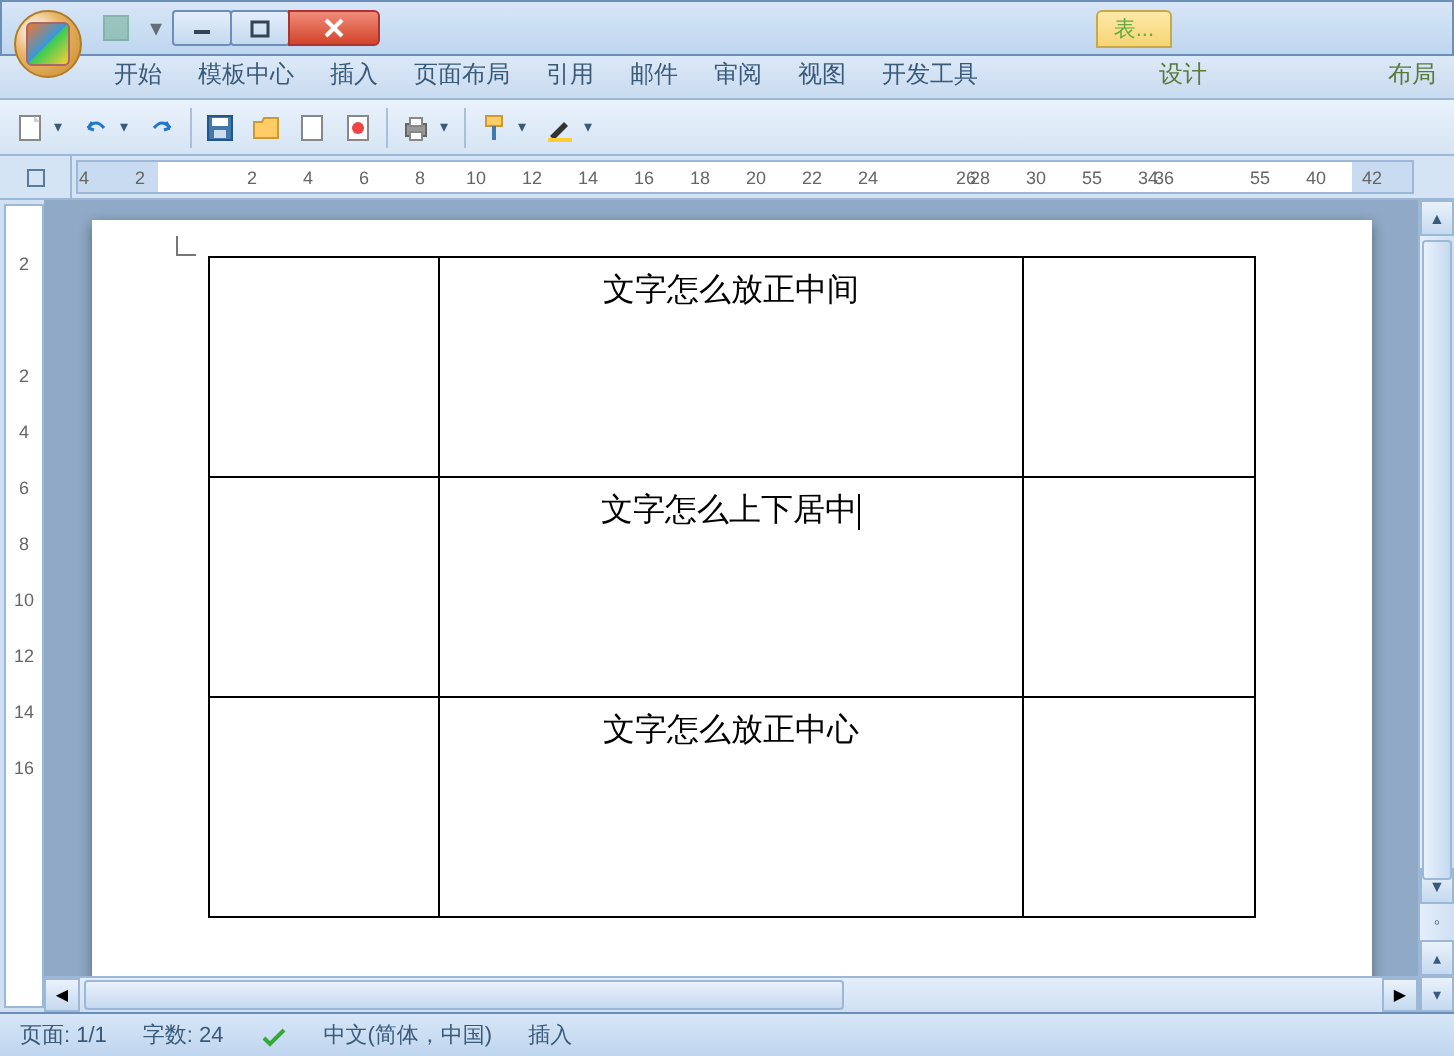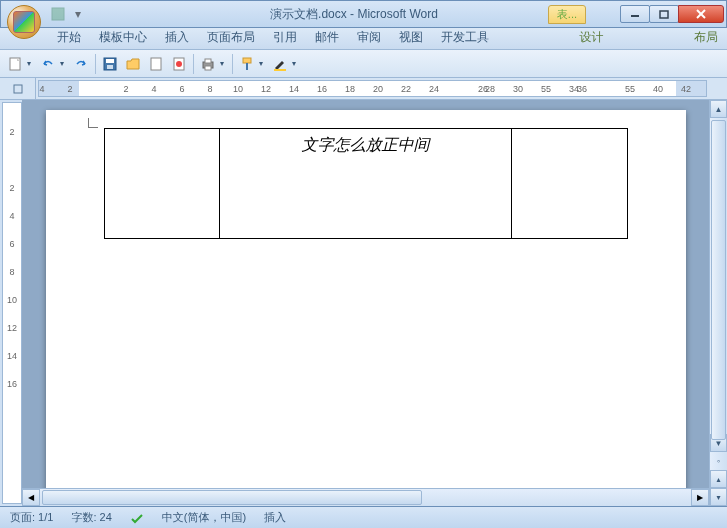--- a/index.html
+++ b/index.html
@@ -32,21 +32,21 @@
 .ruler-wrap { position:relative; height:22px; background:#d5e4f4; display:flex; border-bottom:1px solid #9db8d6; }
 .ruler-corner { width:36px; background:#d5e4f4; border-right:1px solid #9db8d6; display:flex; align-items:center; justify-content:center; }
 .ruler-h { flex:1; background:#fff; position:relative; border:1px solid #9db8d6; margin:2px 20px 2px 2px; overflow:hidden; }
 .ruler-tick { position:absolute; top:0; bottom:0; width:14px; text-align:center; font-size:9px; color:#666; line-height:16px; }
 .ruler-shade { position:absolute; top:0; bottom:0; background:#c9dbf0; }
 
 
 .doc-wrap { position:absolute; top:100px; bottom:22px; left:0; right:0; display:flex; }
 .vruler { width:20px; background:#fff; border:1px solid #9db8d6; margin:2px 0 2px 2px; position:relative; overflow:hidden; }
 .vruler-tick { position:absolute; left:0; right:0; height:14px; text-align:center; font-size:9px; color:#666; }
-.doc-scroll { flex:1; background:#8fa9c6; overflow:auto; position:relative;font-style:italic; }
+.doc-scroll { flex:1; background:#8fa9c6; overflow:auto; position:relative; }
 .page { background:#fff; margin:10px auto 30px; width:640px; min-height:450px; box-shadow:0 2px 6px rgba(0,0,0,0.4); padding:18px 58px 40px; position:relative; }
 .page-marker { position:absolute; left:42px; top:8px; width:10px; height:10px; }
 .page-marker::before,.page-marker::after { content:''; position:absolute; background:#777; }
 .page-marker::before { width:10px; height:1px; top:9px; }
 .page-marker::after { width:1px; height:10px; left:0; }
 .vscroll { width:18px; background:linear-gradient(90deg,#e4eefb,#cfe0f3); border-left:1px solid #9db8d6; display:flex; flex-direction:column; }
 .vscroll-btn { height:18px; background:linear-gradient(#eaf2fb,#c5d9ef); border:1px solid #9db8d6; display:flex; align-items:center; justify-content:center; font-size:8px; color:#3a5a7a; }
 .vscroll-track { flex:1; position:relative; }
 .vscroll-thumb { position:absolute; left:1px; right:1px; top:2px; height:320px; background:linear-gradient(90deg,#eaf2fb,#c5d9ef); border:1px solid #9db8d6; border-radius:2px; }
 .vscroll-extra { height:18px; display:flex; align-items:center; justify-content:center; font-size:9px; color:#3a5a7a; }
@@ -85,21 +85,20 @@
       <div class="office-btn-inner"></div>
     </div>
   <div class="qat">
     <div class="qat-btn">
         <svg width="14" height="14">
           <rect x="1" y="1" width="12" height="12" fill="#6a8" stroke="#486"></rect>
         </svg>
       </div>
     <div class="qat-btn">▾</div>
   </div>
-  <div class="title-text">演示文档.docx - Microsoft Word</div>
   <div class="tab-extra">表...</div>
   <div class="win-controls">
     <div class="win-btn">
         <svg width="10" height="10">
           <line x1="1" y1="7" x2="9" y2="7" stroke="#345" stroke-width="2"></line>
         </svg>
       </div>
     <div class="win-btn">
         <svg width="10" height="10">
           <rect x="1" y="2" width="8" height="7" fill="none" stroke="#345" stroke-width="1.5"></rect>
@@ -252,20 +251,30 @@
   <div class="doc-scroll">
     <div class="page">
       <div class="page-marker"></div>
       <table class="doc-table">
         <tbody>
             <tr>
           <td class="c1"></td>
           <td class="c2"><span>文字怎么放正中间</span></td>
           <td class="c3"></td>
         </tr>
+        <tr>
+          <td class="c1"></td>
+          <td class="c2"><span>文字怎么上下居中</span><span class="cursor"></span></td>
+          <td class="c3"></td>
+        </tr>
+        <tr>
+          <td class="c1"></td>
+          <td class="c2"><span>文字怎么放正中心</span></td>
+          <td class="c3"></td>
+        </tr>
       </tbody>
         </table>
     </div>
   </div>
   <div class="vscroll">
     <div class="vscroll-btn">▲</div>
     <div class="vscroll-track">
         <div class="vscroll-thumb"></div>
       </div>
     <div class="vscroll-btn">▼</div>

